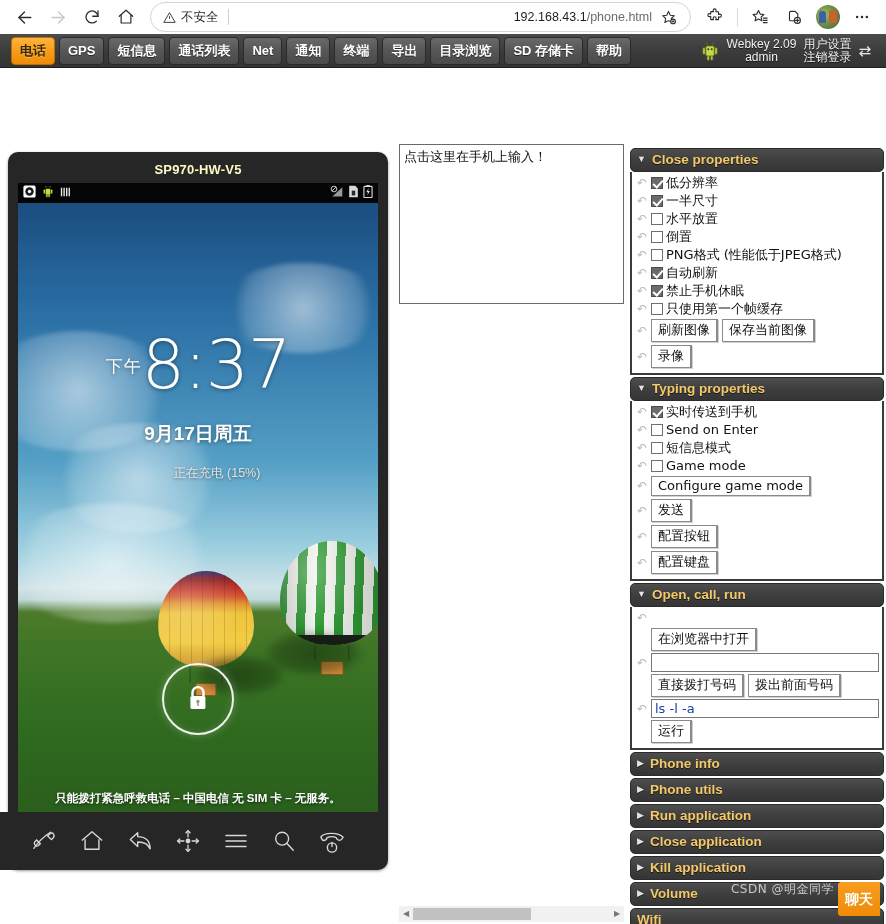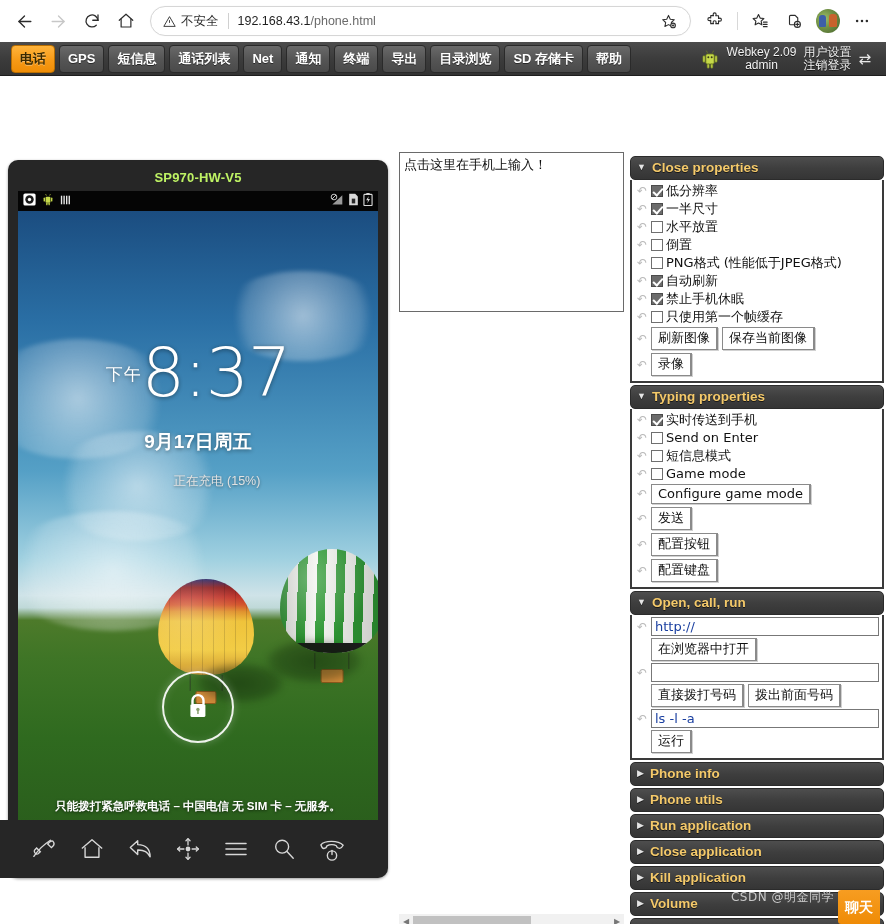--- a/index.html
+++ b/index.html
@@ -7,21 +7,21 @@
   body {
     width: 886px; height: 924px;
     font-family: "Liberation Sans", "DejaVu Sans", sans-serif;
     background: #ffffff;
     overflow: hidden;
     position: relative;
   }
 
   
   .browser-bar {
-    height: 42px; width: 886px;
+    height: 34px; width: 886px;
     background: #ffffff;
     display: flex; align-items: center;
     padding: 0 8px;
     gap: 2px;
   }
   .nav-btn {
     width: 32px; height: 32px; border-radius: 4px;
     display: flex; align-items: center; justify-content: center;
     color: #2c2c2c; flex: 0 0 auto;
   }
@@ -34,21 +34,21 @@
     background: #ffffff;
     border: 1px solid #d6d6d6;
     border-radius: 16px;
     display: flex; align-items: center;
     padding: 0 6px 0 12px;
     margin: 0 6px;
     box-shadow: 0 0 0 0.5px rgba(0,0,0,.02);
   }
   .warn-group { display:flex; align-items:center; gap:5px; color:#2b2b2b; font-size:12.5px; }
   .omni-sep { width:1px; height:16px; background:#d0d0d0; margin:0 9px; }
-  .omni-url { font-size:12.5px; color:#1f1f1f; flex:1 1 auto; white-space:nowrap; }
+  .omni-url { font-size:12.5px; color:#1f1f1f; flex:1 1 auto; white-space:nowrap;text-align:right; }
   .omni-url .dim { color:#6b6b6b; }
   .omni-right { display:flex; align-items:center; }
 
   .chrome-icons { display:flex; align-items:center; gap:2px; }
   .vsep { width:1px; height:18px; background:#d8d8d8; margin:0 4px; }
   .avatar {
     width:24px; height:24px; border-radius:50%;
     background: radial-gradient(circle at 35% 40%, #9fbf6a 0%, #6f8f43 45%, #46622c 100%);
     position:relative; overflow:hidden; flex:0 0 auto;
   }
@@ -111,21 +111,21 @@
   
   .phone-wrap {
     position:absolute; left:8px; top:84px;
     width:380px; height:718px;
     background:#262626;
     border-radius:10px;
     box-shadow: 0 1px 3px rgba(0,0,0,.4);
     padding: 6px 10px 8px 10px;
   }
   .phone-title {
-    color:#bef264; font-size:13px; font-weight:bold;
+    color:#fef9c3; font-size:13px; font-weight:bold;
     text-align:center; padding: 4px 0 6px 0; letter-spacing:.2px;
   }
   .phone-screen {
     position:relative; width:360px; height:640px; overflow:hidden;
     background:#000;
   }
   .statusbar {
     height:20px; background:#050505; display:flex; align-items:center;
     padding: 0 5px; position:relative; z-index:5;
   }
@@ -697,21 +697,20 @@
         </div>
     </div>
 
     <div class="acc-head">
       <span class="tri">▼</span>
       <span>Open, call, run</span>
     </div>
     <div class="acc-body">
       <div class="row">
           <span class="undo">↶</span>
-          <input class="txtin" value="http://" style="">
         </div>
       <div class="row btnrow">
           <button class="btn">在浏览器中打开</button>
         </div>
       <div class="row">
           <span class="undo">↶</span>
           <input class="txtin dark" value="" style="">
         </div>
       <div class="row btnrow">
           <button class="btn">直接拨打号码</button>

